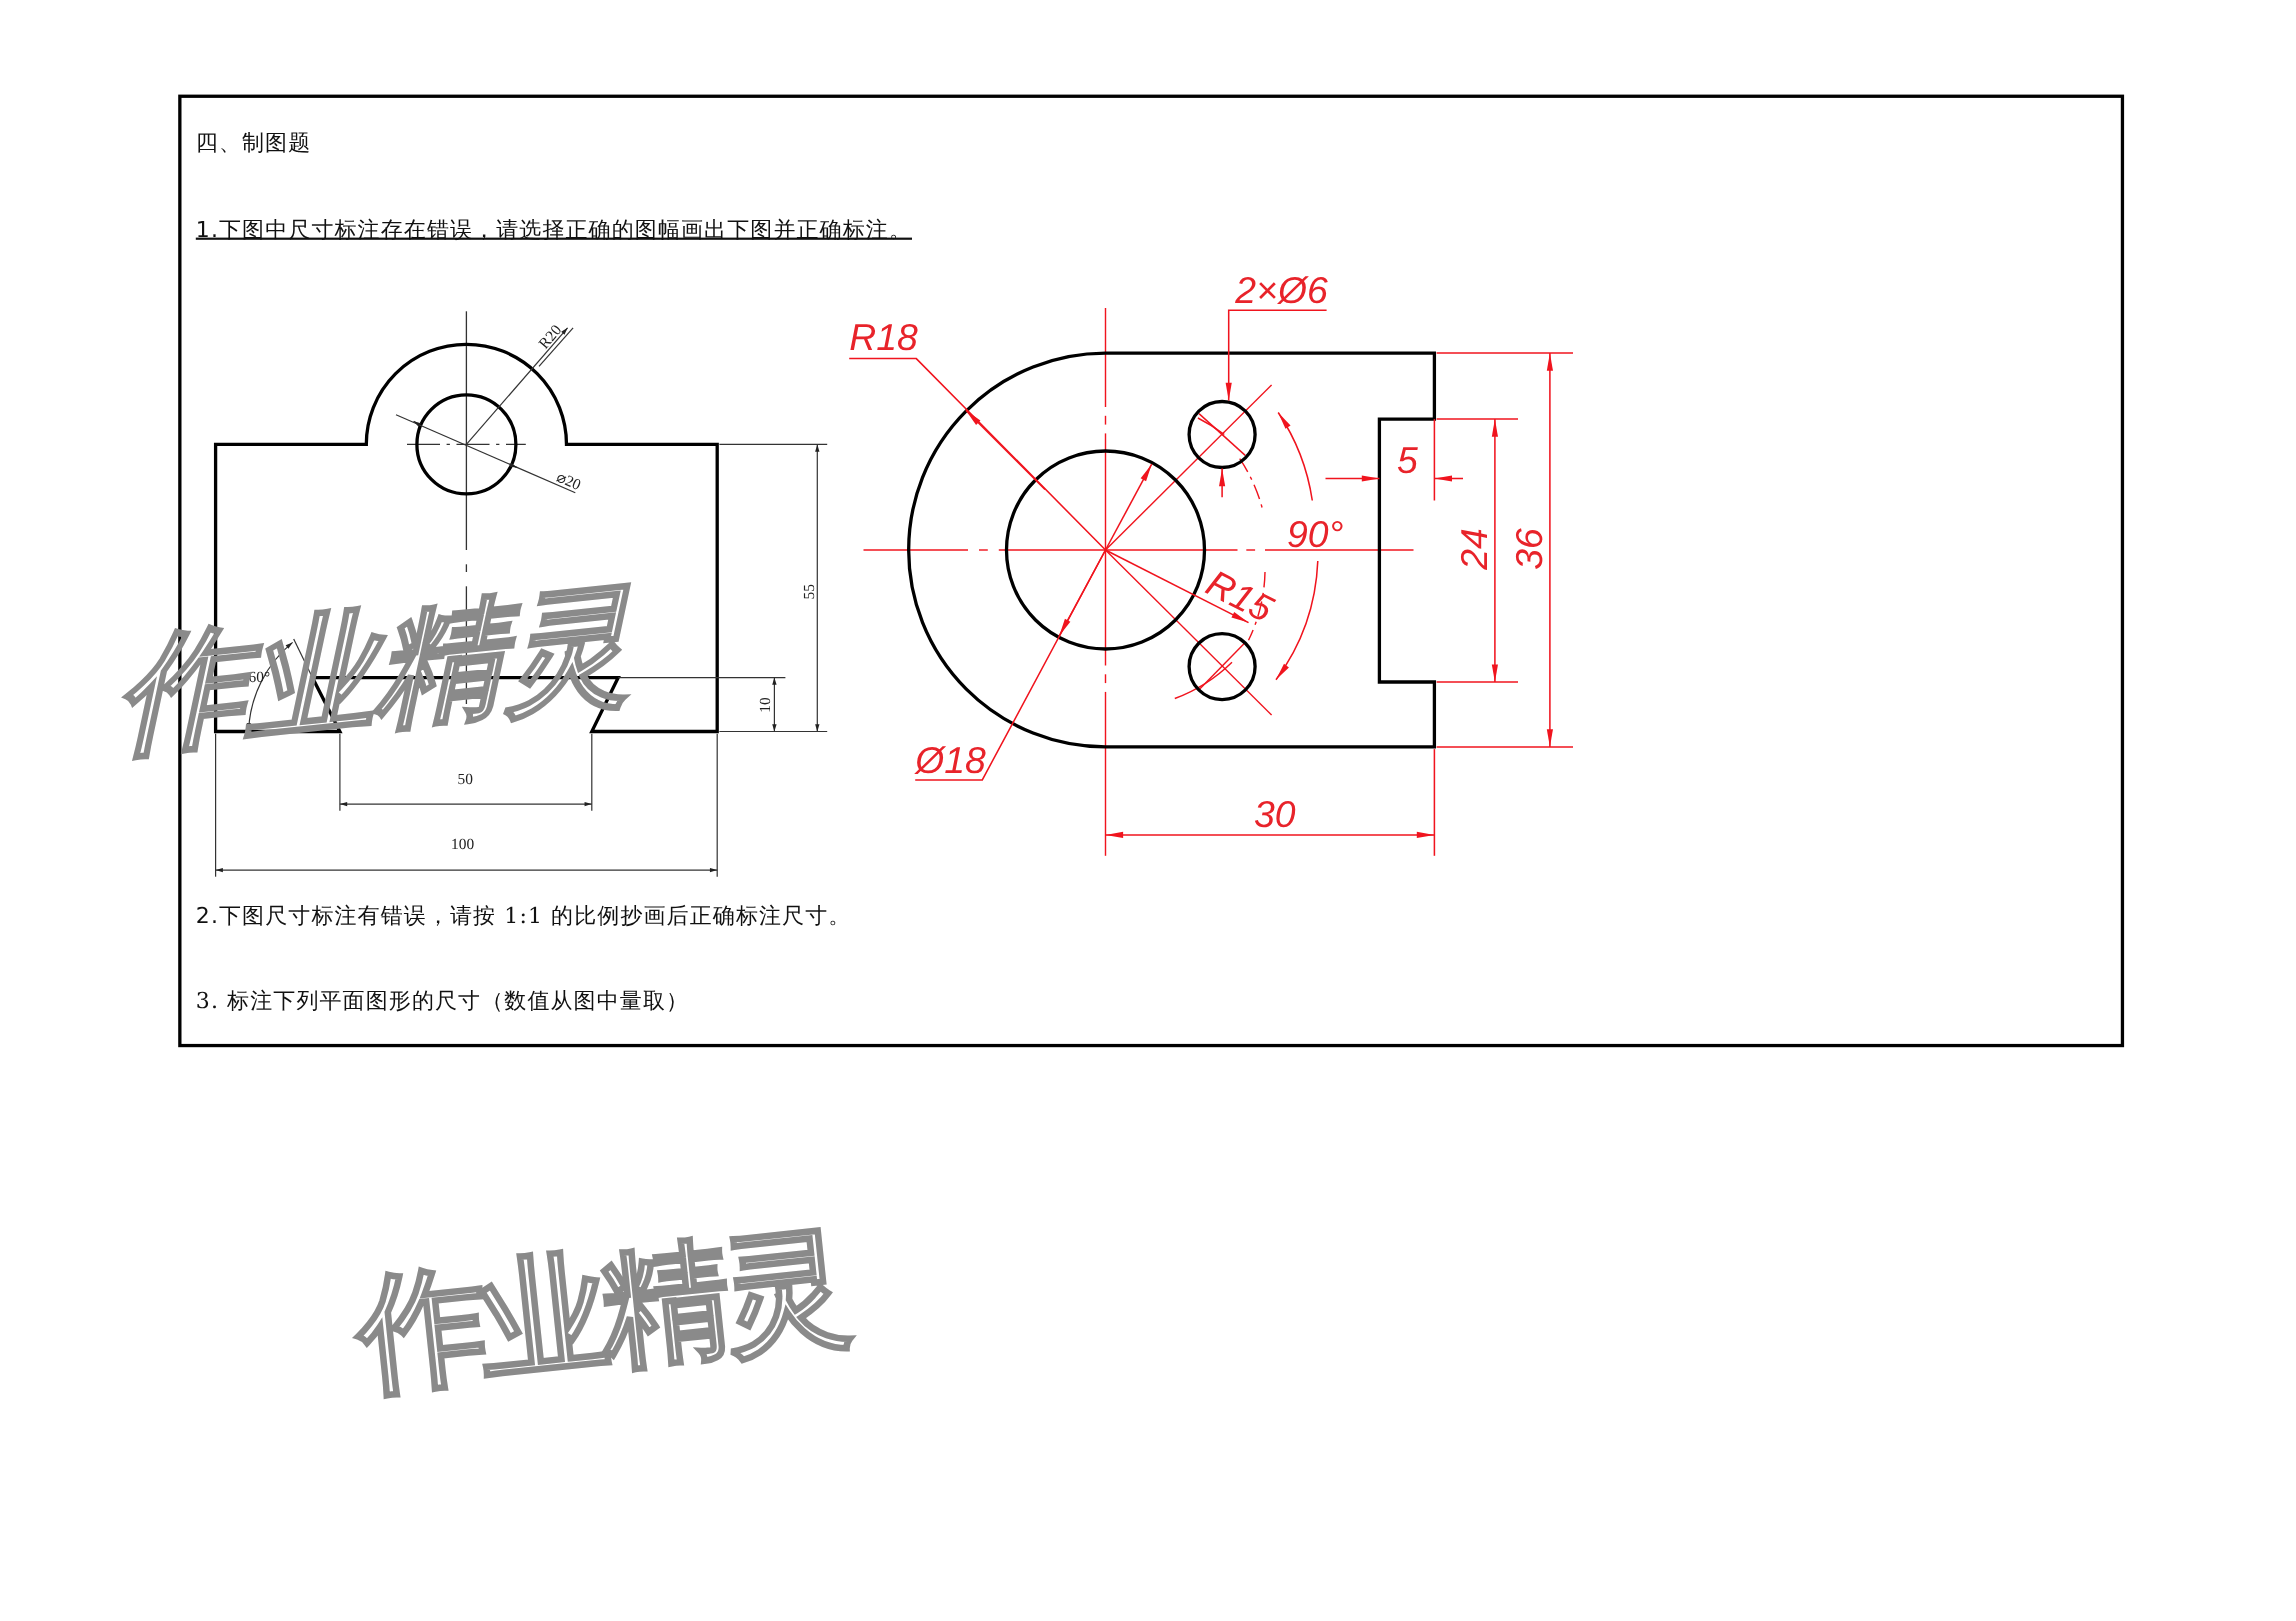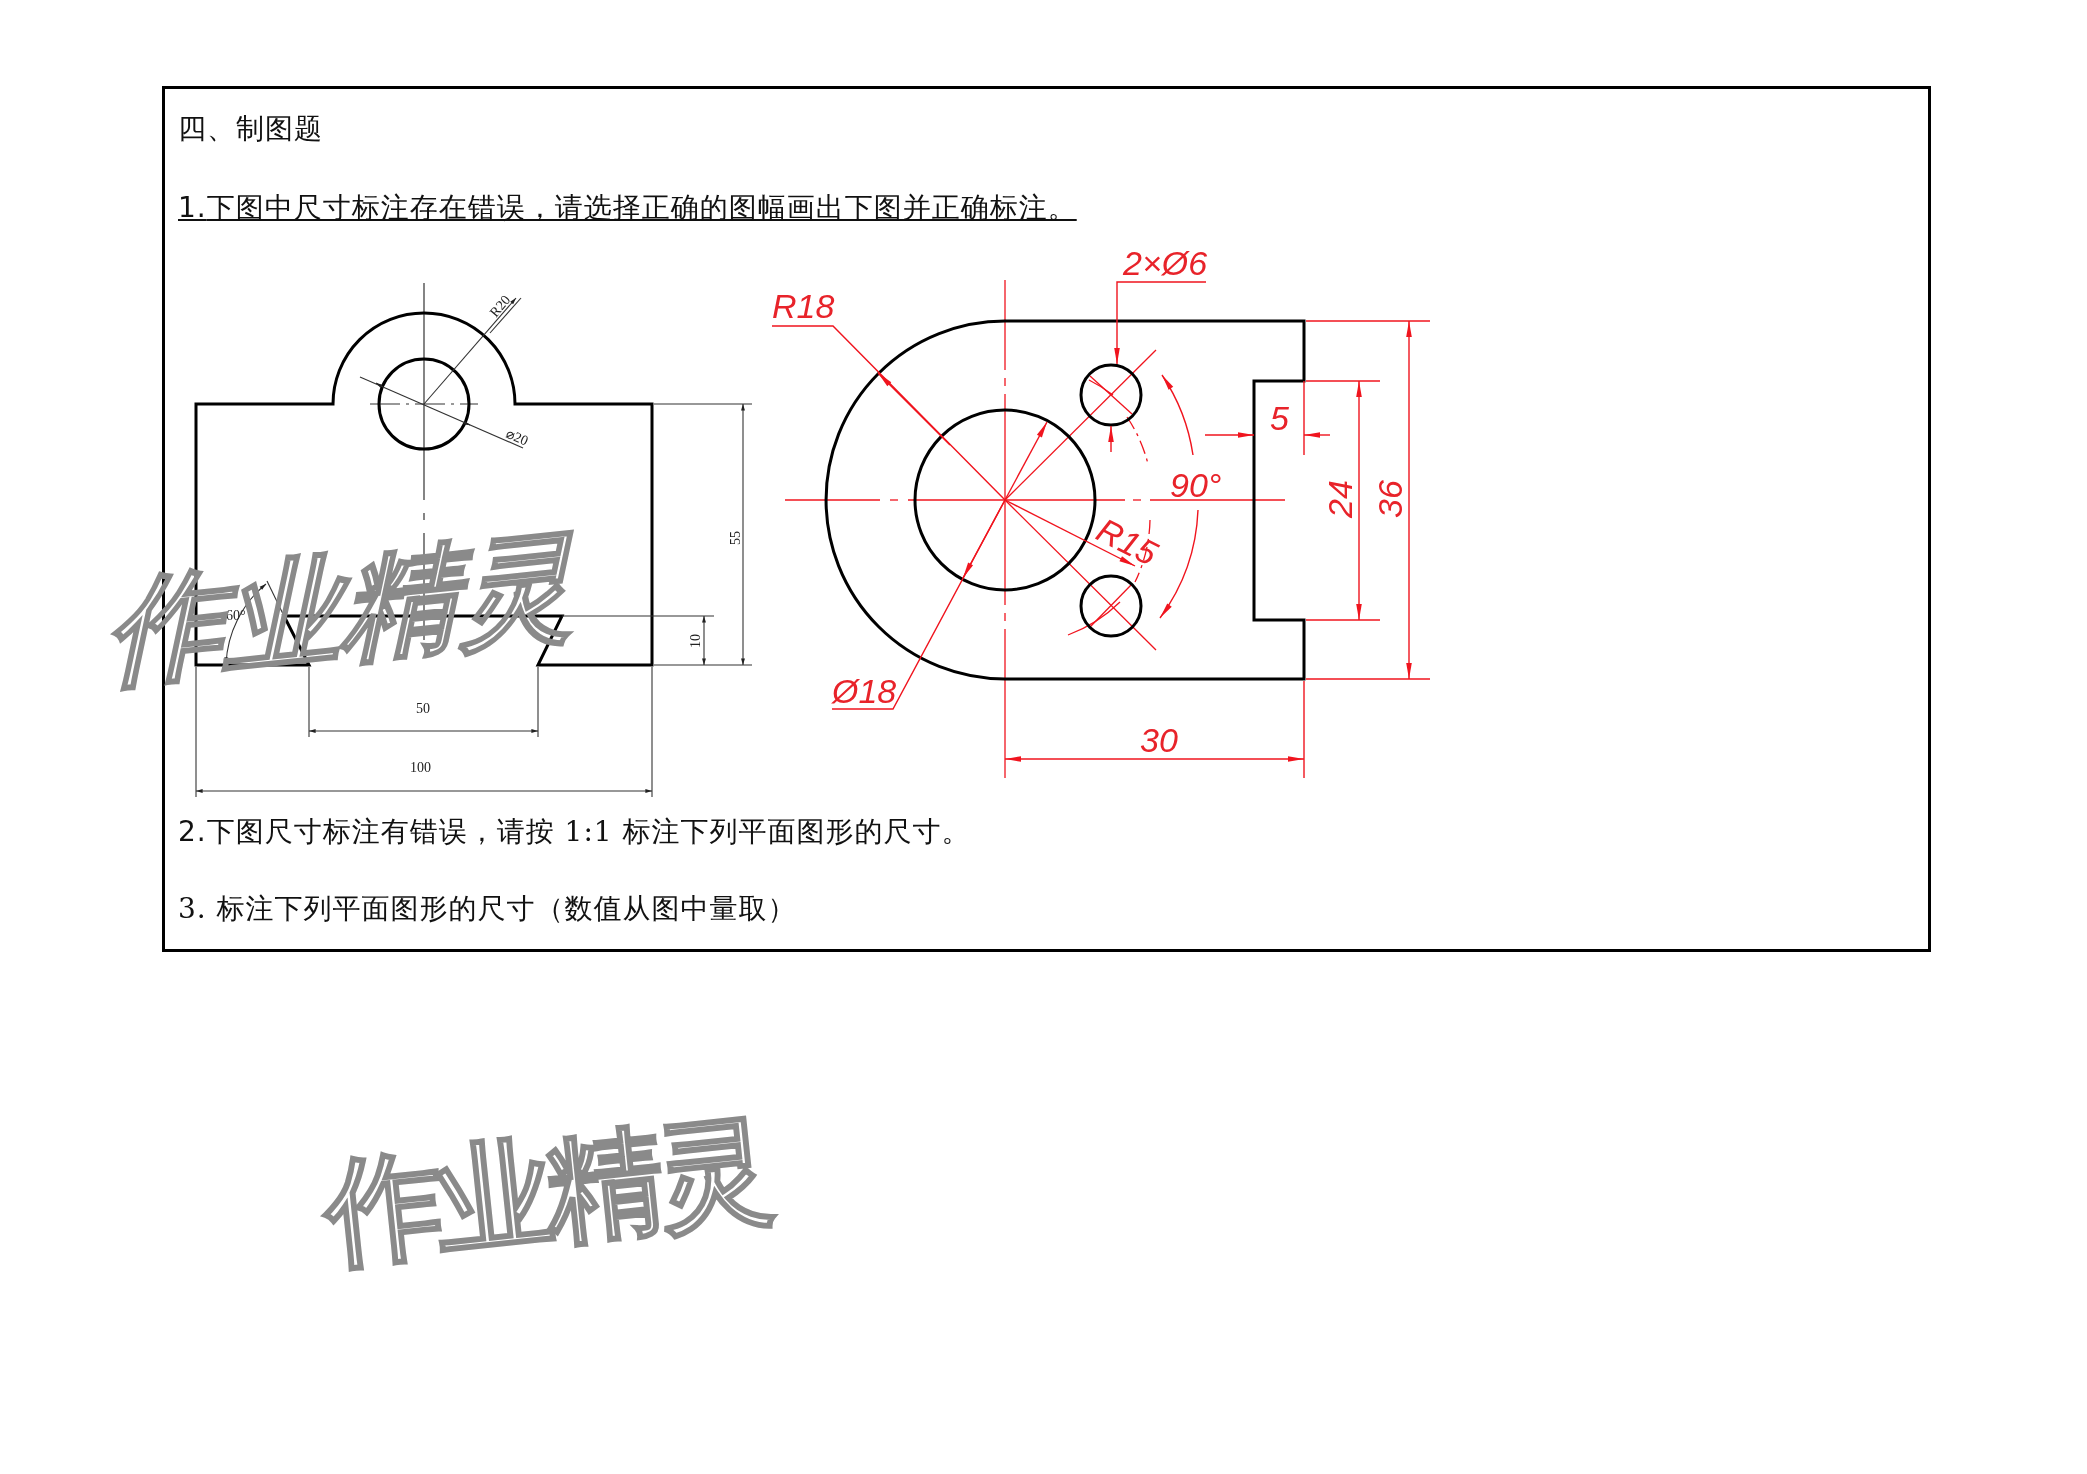--- a/index.html
+++ b/index.html
@@ -1,20 +1,20 @@
 <!DOCTYPE html>
 <html><head>
 <meta charset="utf-8">
 <style>
   html, body { margin:0; padding:0; background:#ffffff; }
   body { width:2087px; height:1474px; position:relative; overflow:hidden;
          font-family:"DejaVu Serif","Liberation Serif",serif; color:#111; }
   .frame { position:absolute; left:162px; top:86px; width:1763px; height:860px;
            border:3px solid #000; box-sizing:content-box; }
-  .line { position:absolute; left:178px; font-size:28px; line-height:36px; white-space:nowrap;
+  .line { position:absolute; left:178px; font-size:20px; line-height:36px; white-space:nowrap;
           font-family:"DejaVu Serif","Liberation Serif",serif; letter-spacing:1px; }
   .line .num { font-family:"DejaVu Sans","Liberation Sans",sans-serif; }
   #l1 { top:111px; }
   #l2 { top:190px;text-decoration:underline; }
   #l3 { top:814px; }
   #l4 { top:891px; }
   svg.drawing { position:absolute; left:0; top:0; width:2087px; height:1474px; pointer-events:none; }
   svg text { font-family:"Liberation Sans","DejaVu Sans",sans-serif; }
   .dimtxt { fill:#e8232a; font-style:italic; font-size:34px; }
   .dimsm { fill:#222; font-size:14px; font-family:"Liberation Serif","DejaVu Serif",serif; }
@@ -26,21 +26,21 @@
 
 <div class="frame"></div>
 
 <div class="line" id="l1">
   <span>四、制图题</span>
 </div>
 <div class="line" id="l2">
   <span class="num">1.</span><span>下图中尺寸标注存在错误，请选择正确的图幅画出下图并正确标注。</span>
 </div>
 <div class="line" id="l3">
-  <span class="num">2.</span><span>下图尺寸标注有错误，请按 1:1 标注下列平面图形的尺寸。</span>
+  <span class="num">2.</span><span>下图尺寸标注有错误，请按 1:1 的比例抄画后正确标注尺寸。</span>
 </div>
 <div class="line" id="l4">
   <span>3.</span><span> 标注下列平面图形的尺寸（数值从图中量取）</span>
 </div>
 
 <svg class="drawing" viewBox="0 0 2087 1474" xmlns="http://www.w3.org/2000/svg">
   <defs>
     <marker id="arrBlk" viewBox="0 0 10 10" refX="10" refY="5" markerWidth="10" markerHeight="6" orient="auto-start-reverse">
       <path d="M0,2 L10,5 L0,8 z" fill="#222"></path>
     </marker>

